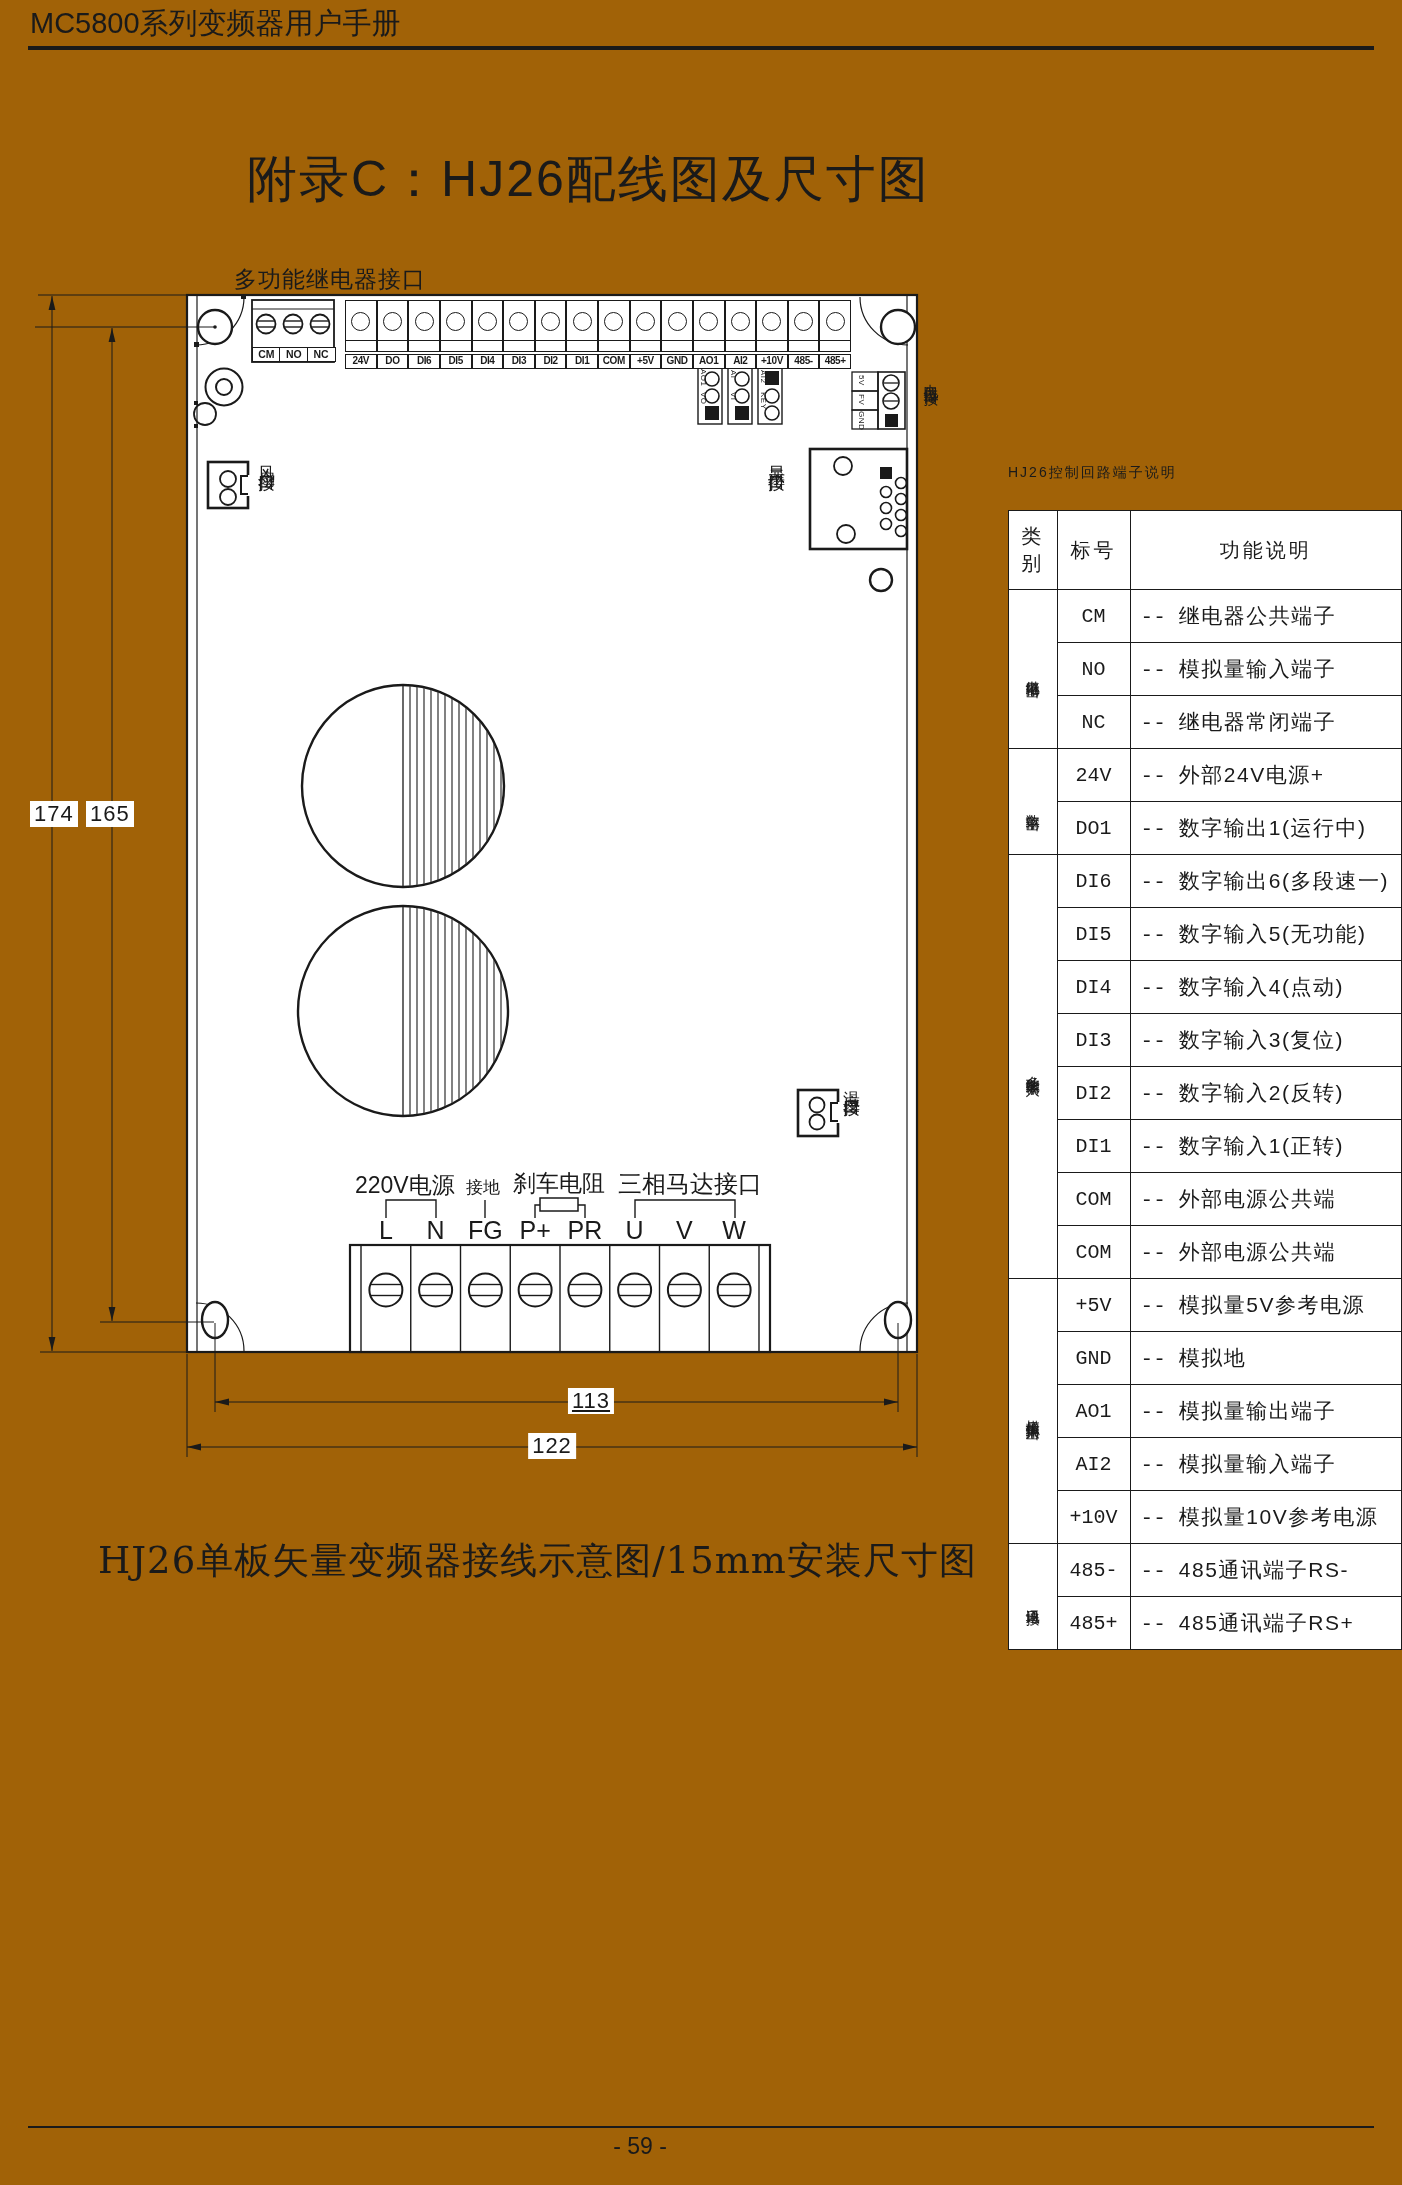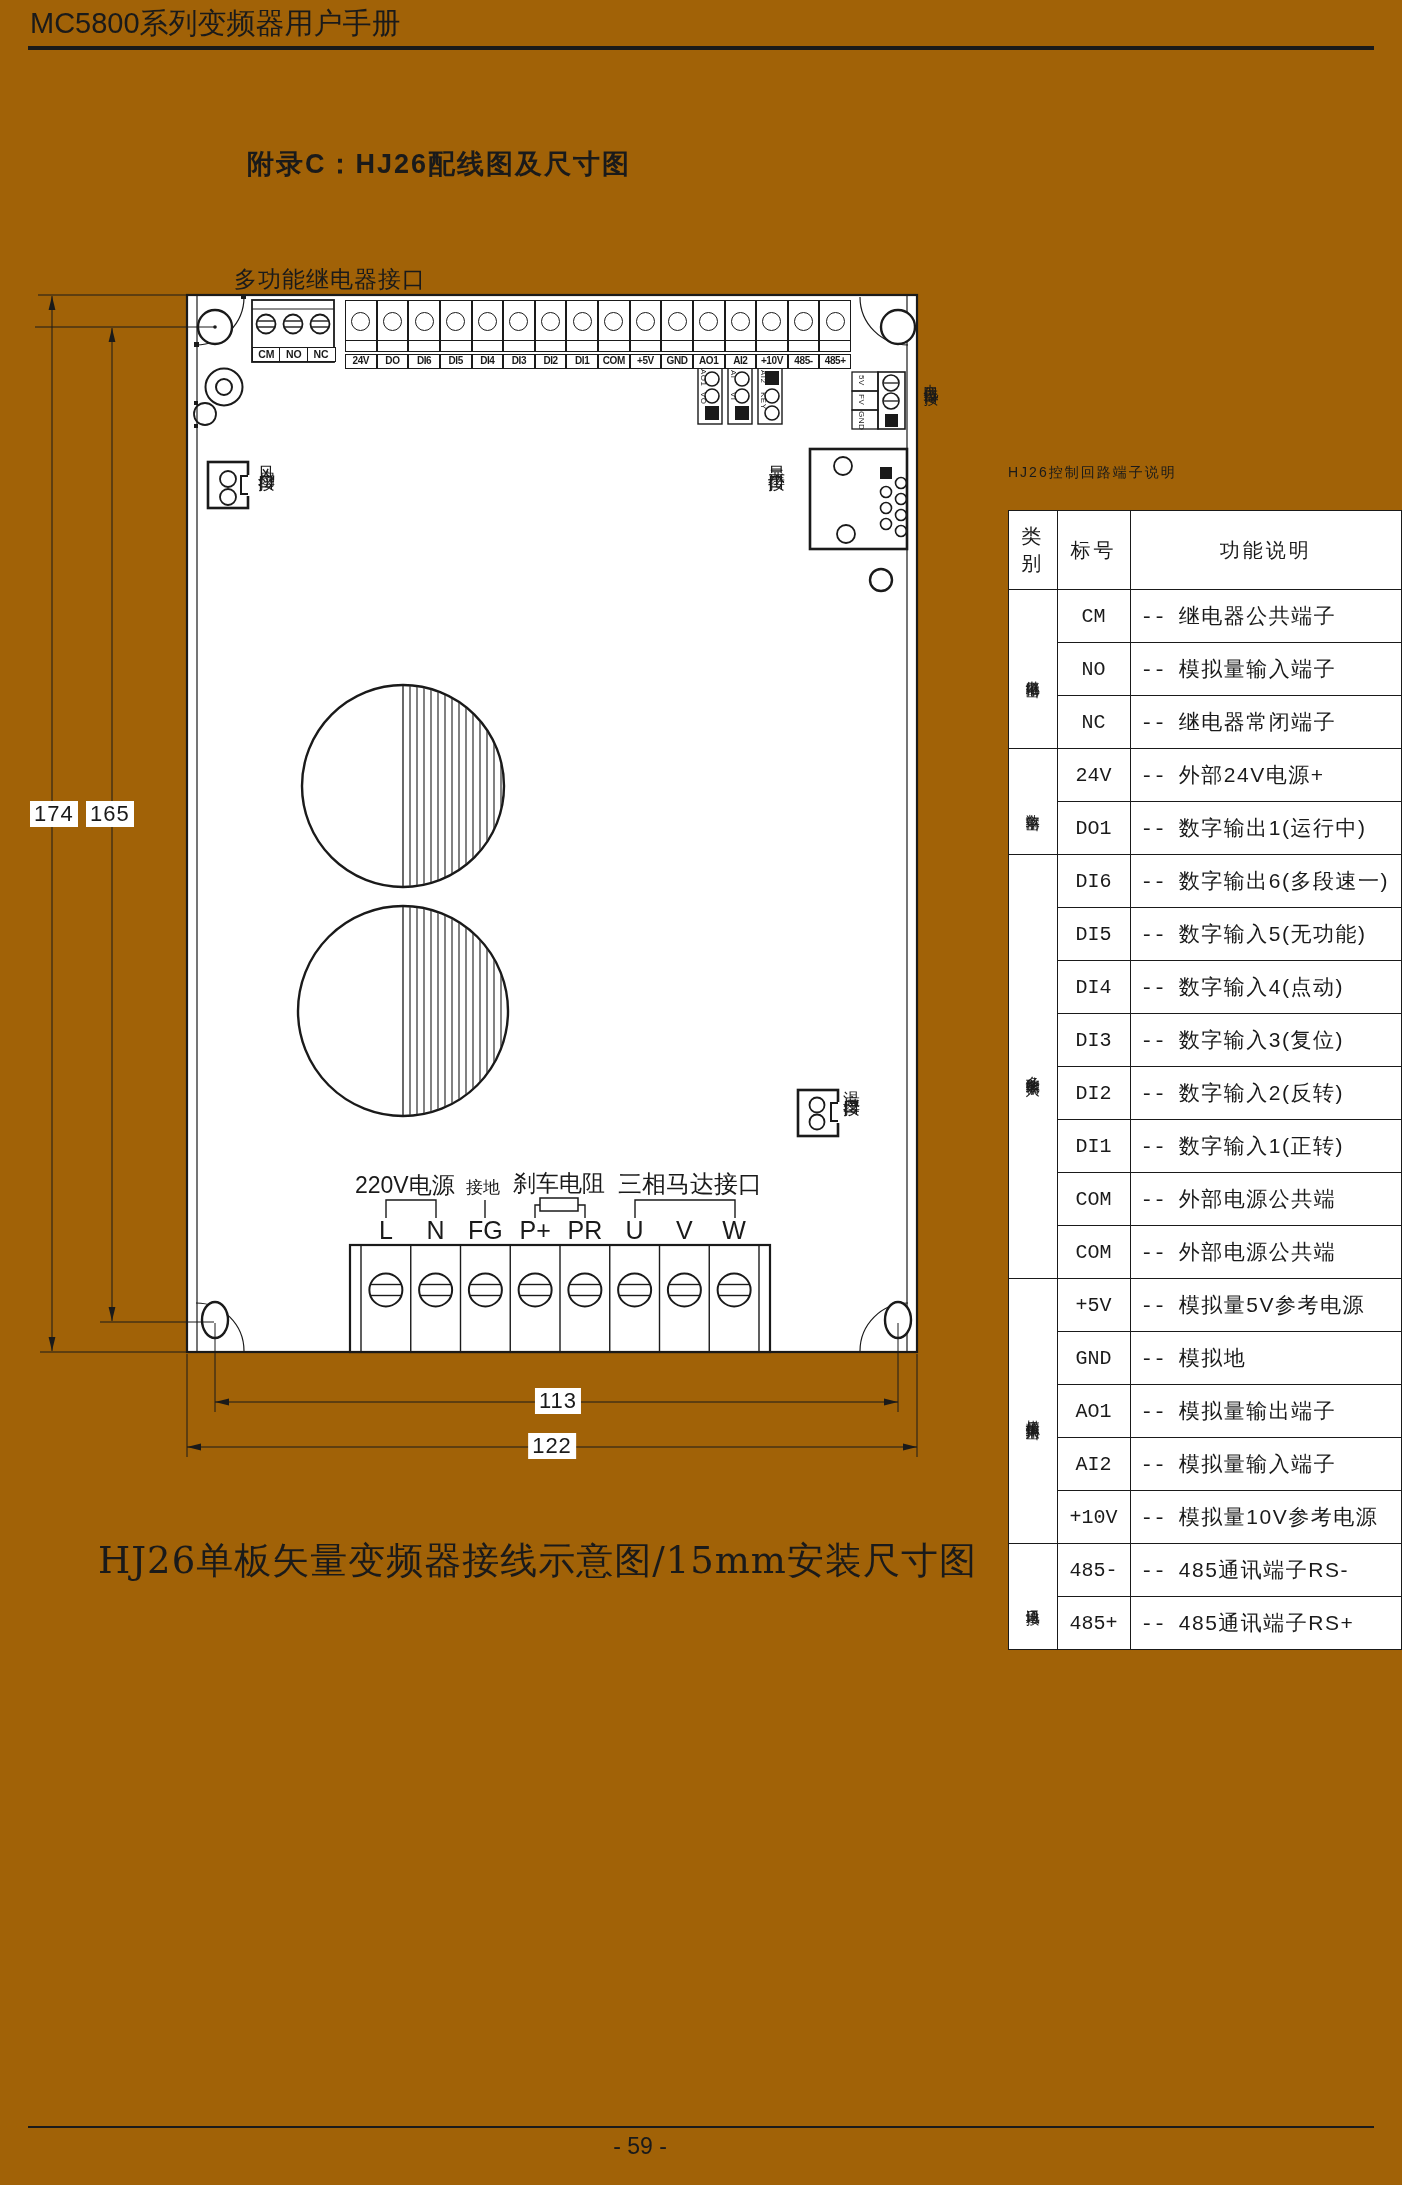--- a/index.html
+++ b/index.html
@@ -37,21 +37,21 @@
   #tbl td.desc .dash{font-family:"Liberation Mono",monospace;margin-right:13px;letter-spacing:0;}
 </style>
 </head>
 <body>
 
 <div id="page">
 
   <div class="abs" style="left:30px;top:4px;font-size:29px;">MC5800系列变频器用户手册</div>
   <div class="abs" style="left:28px;top:46px;width:1346px;height:4px;background:#1a1a1a;"></div>
 
-  <div class="abs" style="left:247px;top:146px;font-size:27px;font-weight:bold;letter-spacing:2px;">附录C：HJ26配线图及尺寸图</div>
+  <div class="abs" style="left:247px;top:146px;font-size:50px;font-weight:normal;letter-spacing:2px;">附录C：HJ26配线图及尺寸图</div>
 
   <svg class="abs" style="left:0;top:0;" width="1402" height="2185" viewBox="0 0 1402 2185" fill="none" stroke="#1a1a1a">
 
     <rect x="187" y="295" width="730" height="1057" stroke-width="2.2" fill="#fff"></rect>
     <line x1="197" y1="296" x2="197" y2="1351" stroke-width="1.2"></line>
     <line x1="907" y1="296" x2="907" y2="1351" stroke-width="1.2"></line>
 
     <path d="M244,297 A48,48 0 0 1 196,345" stroke-width="1.2"></path>
     <path d="M860,297 A48,48 0 0 0 908,345" stroke-width="1.2"></path>
     <path d="M196,1303 A48,48 0 0 1 244,1351" stroke-width="1.2"></path>
@@ -391,21 +391,21 @@
       <div class="blabel">FG</div>
       <div class="blabel">P+</div>
       <div class="blabel">PR</div>
       <div class="blabel">U</div>
       <div class="blabel">V</div>
       <div class="blabel">W</div>
     </div>
 
   <div class="abs dim" style="left:30px;top:801px;">174</div>
   <div class="abs dim" style="left:86px;top:801px;">165</div>
-  <div class="abs dim" style="left:558px;top:1388px;transform:translateX(-50%);">113</div>
+  <div class="abs dim" style="left:591px;top:1388px;transform:translateX(-50%);text-decoration:underline;">113</div>
   <div class="abs dim" style="left:552px;top:1433px;transform:translateX(-50%);">122</div>
 
   <div class="abs" style="left:1008px;top:464px;font-size:14px;letter-spacing:2px;">HJ26控制回路端子说明</div>
   <div class="abs" style="left:1008px;top:510px;">
     <table id="tbl">
       <colgroup>
           <col style="width:58px">
           <col style="width:57px">
           <col style="width:240px">
         </colgroup>

